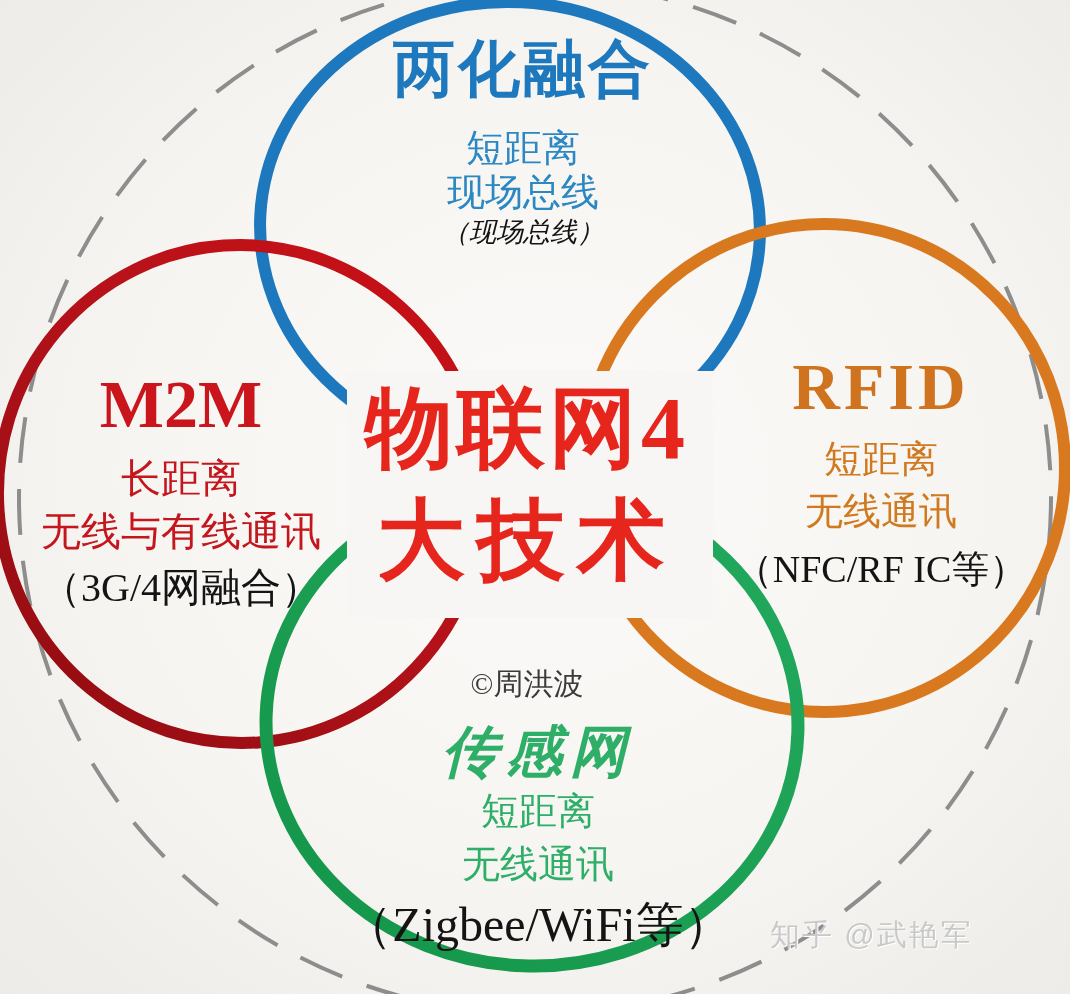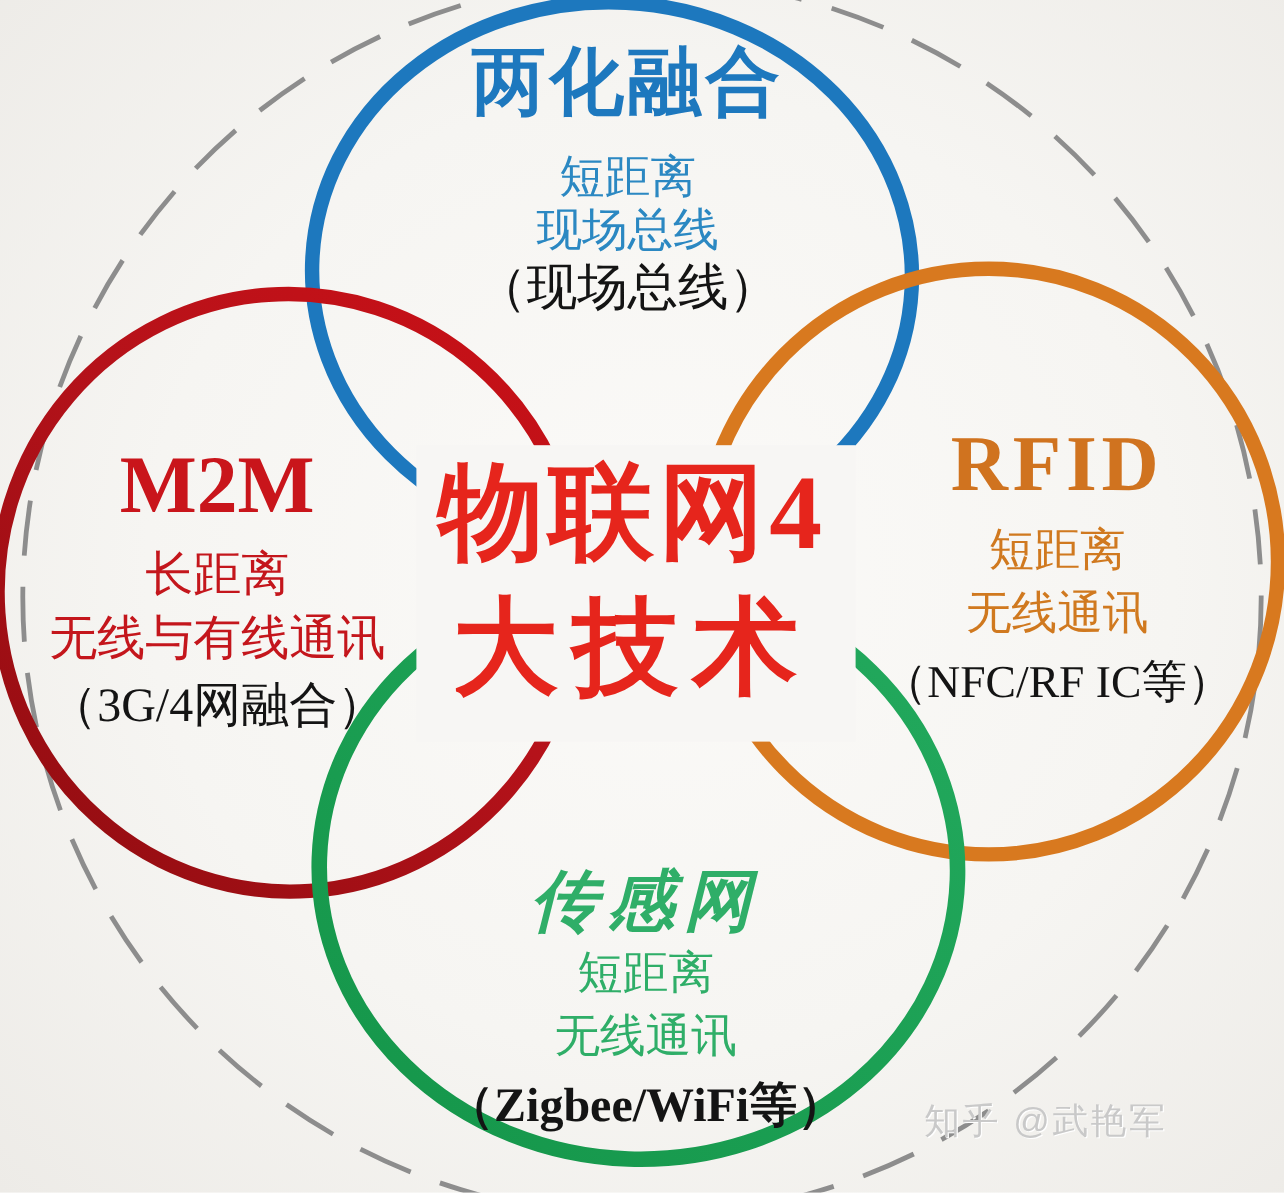--- a/index.html
+++ b/index.html
@@ -17,36 +17,36 @@
     line-height:1;
     text-align:center;
     white-space:pre;
     font-family:"Liberation Serif","DejaVu Serif",serif;
   }
   .b{font-weight:bold;}
   
   .blue-title {left:223px;top:38px;width:600px;font-size:62px;letter-spacing:3px;color:#1d78be;}
   .blue-l1    {left:223px;top:129px;width:600px;font-size:38px;color:#2b88c2;}
   .blue-l2    {left:223px;top:173px;width:600px;font-size:38px;color:#2b88c2;}
-  .blue-note  {left:223px;top:219px;width:600px;font-size:42px;color:#141414;}
+  .blue-note  {left:223px;top:219px;width:600px;font-size:27px;color:#141414;font-style:italic;}
   
   .org-title  {left:581px;top:354px;width:600px;font-size:66px;letter-spacing:4px;color:#d0731f;}
   .org-l1     {left:581px;top:440px;width:600px;font-size:38px;color:#d0791f;}
   .org-l2     {left:581px;top:492px;width:600px;font-size:38px;color:#d0791f;}
   .org-note   {left:581px;top:550px;width:600px;font-size:38px;color:#141414;}
   
   .red-title  {left:-119px;top:370px;width:600px;font-size:68px;color:#c9151b;}
   .red-l1     {left:-119px;top:459px;width:600px;font-size:40px;color:#c4161c;}
   .red-l2     {left:-119px;top:512px;width:600px;font-size:40px;color:#c4161c;}
   .red-note   {left:-119px;top:568px;width:600px;font-size:40px;color:#141414;}
   
   .grn-title  {left:238px;top:724px;width:600px;font-size:56px;letter-spacing:8px;color:#2fae68;font-style:italic;}
   .grn-l1     {left:238px;top:792px;width:600px;font-size:38px;color:#2fae68;}
   .grn-l2     {left:238px;top:845px;width:600px;font-size:38px;color:#2fae68;}
-  .grn-note   {left:238px;top:901px;width:600px;font-size:40px;color:#141414;font-weight:bold;}
+  .grn-note   {left:238px;top:901px;width:600px;font-size:48px;color:#141414;}
   
   .c-line1    {left:227px;top:385px;width:600px;font-size:88px;letter-spacing:4px;color:#e6251c;}
   .c-line2    {left:227px;top:497px;width:600px;font-size:88px;letter-spacing:12px;color:#e6251c;}
   .c-copy     {left:227px;top:669px;width:600px;font-size:30px;color:#3a3a3a;}
   
   .wm{
     left:770px;top:920px;width:290px;
     text-align:left;font-size:30px;letter-spacing:2px;
     color:#c9c9c9;text-shadow:1px 1px 0 #ffffff;
     font-family:"Liberation Sans","DejaVu Sans",sans-serif;
@@ -98,16 +98,17 @@
   <div class="t red-l2">无线与有线通讯</div>
   <div class="t red-note">（3G/4网融合）</div>
 
   <div class="t b grn-title">传感网</div>
   <div class="t grn-l1">短距离</div>
   <div class="t grn-l2">无线通讯</div>
   <div class="t grn-note">（Zigbee/WiFi等）</div>
 
   <div class="t b c-line1">物联网4</div>
   <div class="t b c-line2">大技术</div>
+  <div class="t c-copy">©周洪波</div>
 
   <div class="t wm">知乎 @武艳军</div>
 
 </div>
 
 </body></html>

